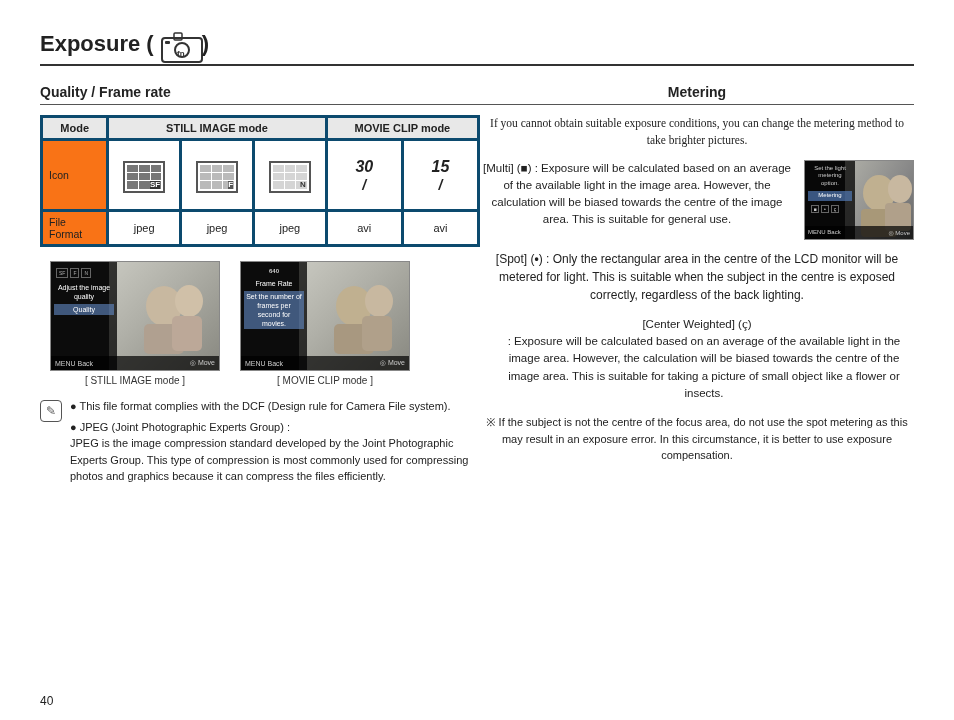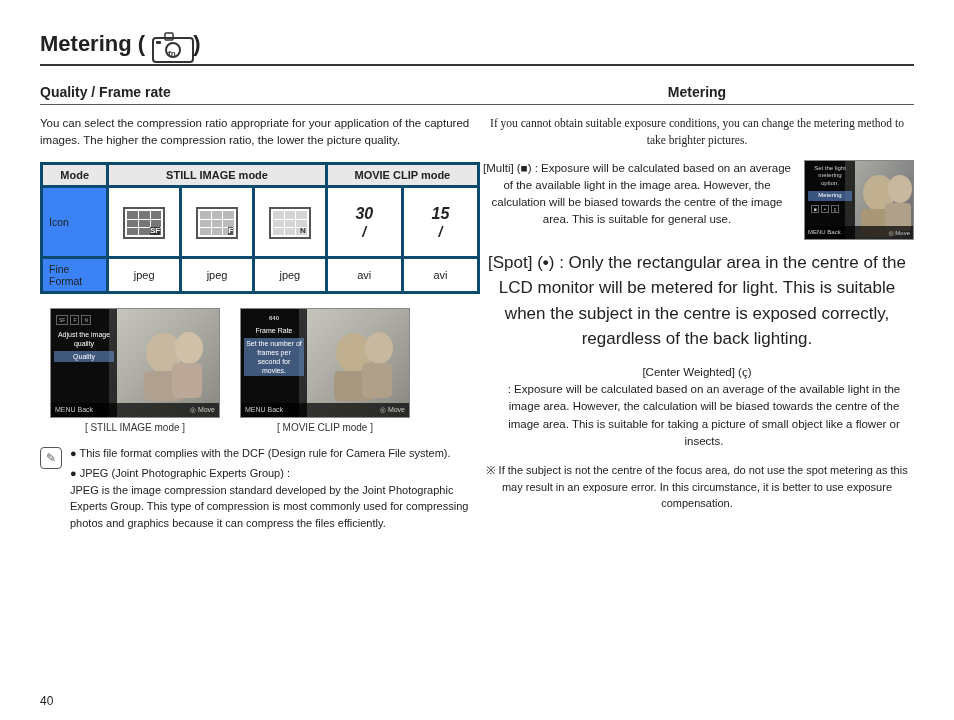--- a/index.html
+++ b/index.html
@@ -80,21 +80,21 @@
       padding: 4px 6px;
       text-align: center;
       vertical-align: middle;
       margin-top: 30px;
     }
     .mode-table th {
       background: #e8e8e8;
       font-weight: bold;
     }
     .mode-table .row-label {
-      background: #3b82f6;
+      background: #f97316;
       text-align: left;
       font-size: 10.5px;
     }
     .mode-table .icon-cell {
       font-size: 18px;
       line-height: 1;
       padding: 16px 4px;
     }
     .icon-box {
       display: inline-flex;
@@ -305,39 +305,38 @@
       font-size: 11px;
       line-height: 1.5;
       margin-top: 8px;
       border-top: none;
     }
   </style>
 </head>
 <body>
 
 <div class="page-title">
-  <span>Metering (</span>
+  <span>Exposure (</span>
 
   <span class="camera-icon">
     <svg viewBox="0 0 44 34" width="44" height="34" xmlns="http://www.w3.org/2000/svg">
       <rect x="2" y="8" width="40" height="24" rx="3" ry="3" fill="none" stroke="#333" stroke-width="2"></rect>
       <circle cx="22" cy="20" r="7" fill="none" stroke="#333" stroke-width="2"></circle>
       <rect x="14" y="3" width="8" height="7" rx="1" fill="none" stroke="#333" stroke-width="1.5"></rect>
       <rect x="5" y="11" width="5" height="3" rx="1" fill="#333"></rect>
       <text x="17" y="26" font-size="8" font-weight="bold" fill="#333" font-family="Arial">fn</text>
     </svg>
   </span>
   <span> )</span>
 </div>
 
 <div class="columns">
 
   <div class="col-left">
     <div class="section-heading">Quality / Frame rate</div>
-    <p class="body-text">You can select the compression ratio appropriate for your application of the captured images. The higher the compression ratio, the lower the picture quality.</p>
 
     <table class="mode-table">
       <thead>
         <tr>
           <th>Mode</th>
           <th colspan="3">STILL IMAGE mode</th>
           <th colspan="2">MOVIE CLIP mode</th>
         </tr>
       </thead>
       <tbody>
@@ -395,21 +394,21 @@
           <td class="icon-cell">
             <span class="fps-icon">30<br><span style="font-size:14px;font-style:italic;">/</span></span>
           </td>
           <td class="icon-cell">
             <span class="fps-icon">15<br><span style="font-size:14px;font-style:italic;">/</span></span>
           </td>
         </tr>
 
 
         <tr>
-          <td class="row-label" style="white-space:pre-line;">Fine
+          <td class="row-label" style="white-space:pre-line;">File
 Format</td>
           <td>jpeg</td>
           <td>jpeg</td>
           <td>jpeg</td>
           <td>avi</td>
           <td>avi</td>
         </tr>
       </tbody>
     </table>
 
@@ -511,21 +510,21 @@
             <div class="ms-icon-small">ç</div>
           </div>
         </div>
         <div class="ms-bottom">
           <span>MENU Back</span>
           <span>◎ Move</span>
         </div>
       </div>
     </div>
 
-    <div style="font-size:17px;line-height:1.5;margin-bottom:10px;">
+    <div style="font-size:12px;line-height:1.5;margin-bottom:10px;">
       <span>[Spot] (<span style="font-weight:bold;">•</span>) : Only the rectangular area in the centre of the LCD monitor will be metered for light. This is suitable when the subject in the centre is exposed correctly, regardless of the back lighting.</span>
     </div>
 
     <div style="font-size:11.5px;line-height:1.5;margin-bottom:12px;">
       <div>[Center Weighted] (<span style="font-family:serif;font-size:13px;">ç</span>)</div>
       <div style="padding-left:14px;">: Exposure will be calculated based on an average of the available light in the image area. However, the calculation will be biased towards the centre of the image area. This is suitable for taking a picture of small object like a flower or insects.</div>
     </div>
 
     <div class="warning-box">※ If the subject is not the centre of the focus area, do not use the spot metering as this may result in an exposure error. In this circumstance, it is better to use exposure compensation.</div>
   </div>

